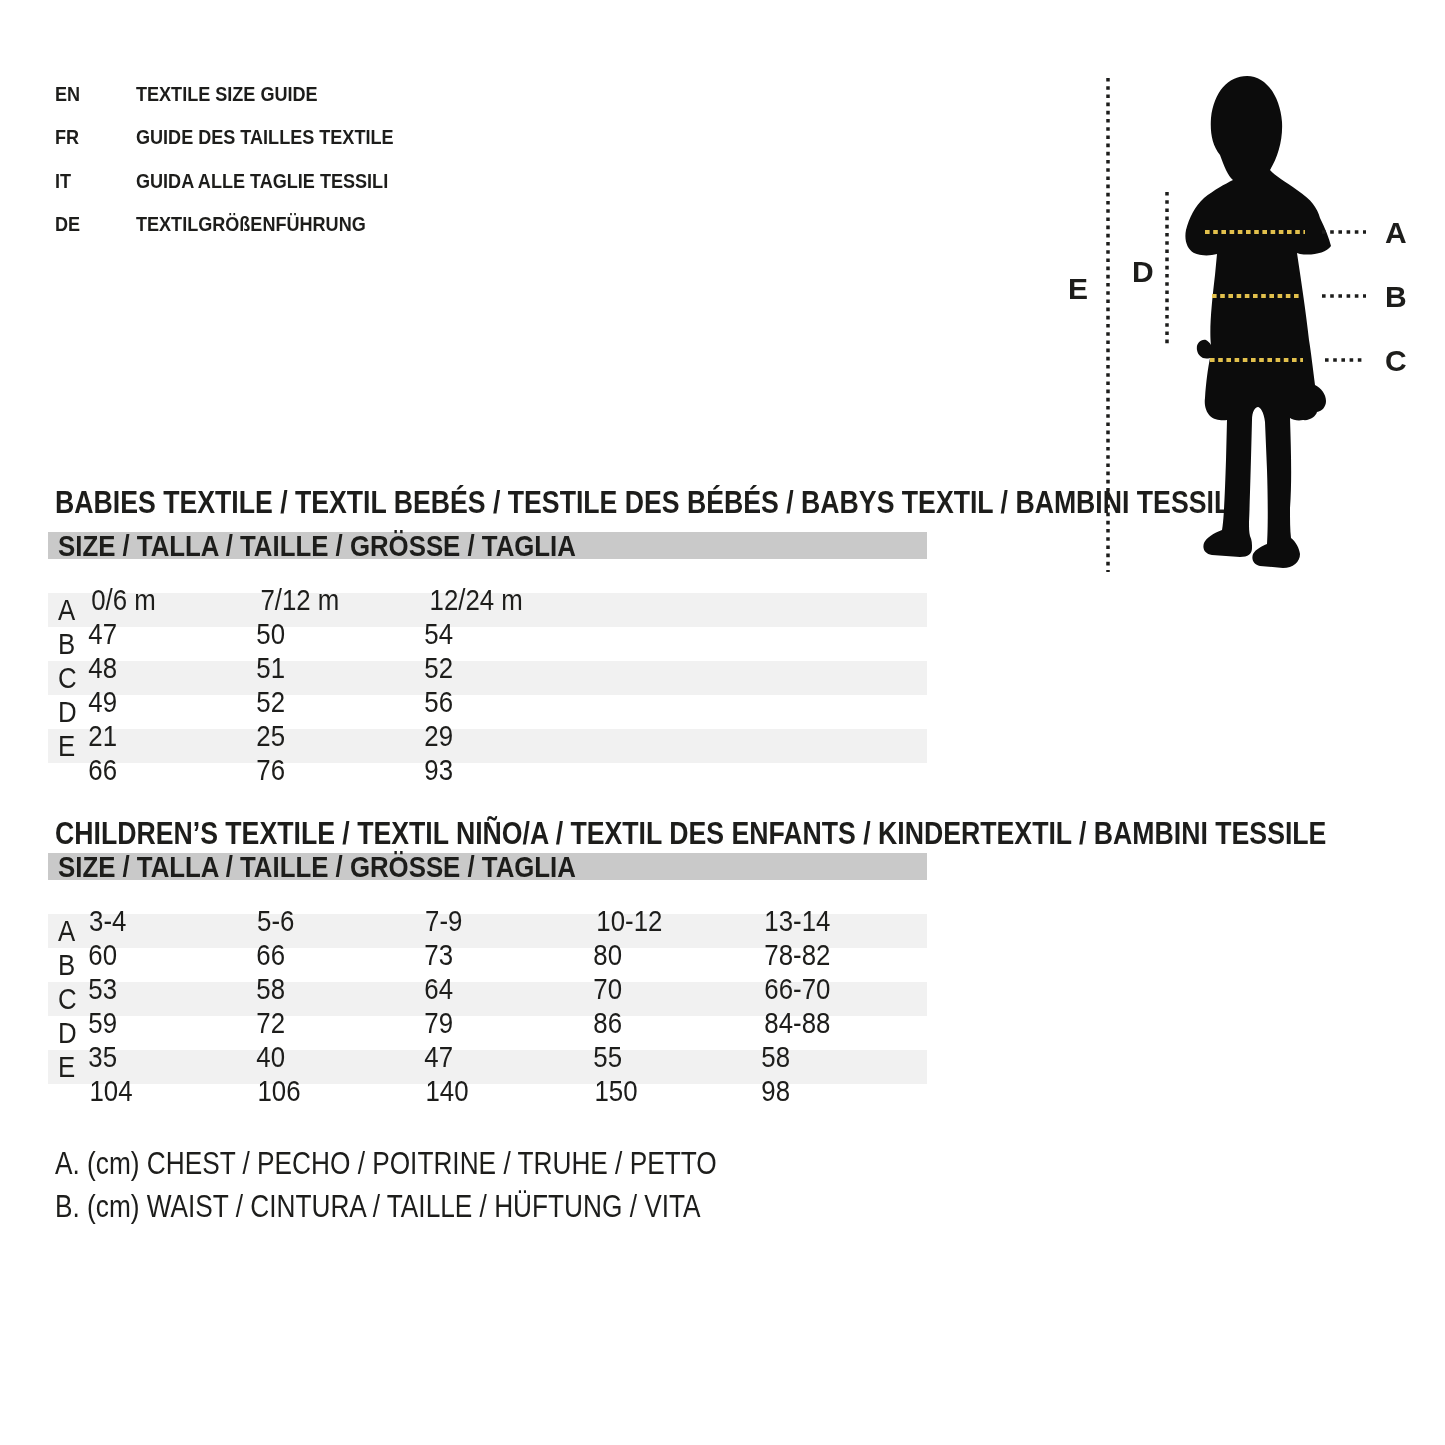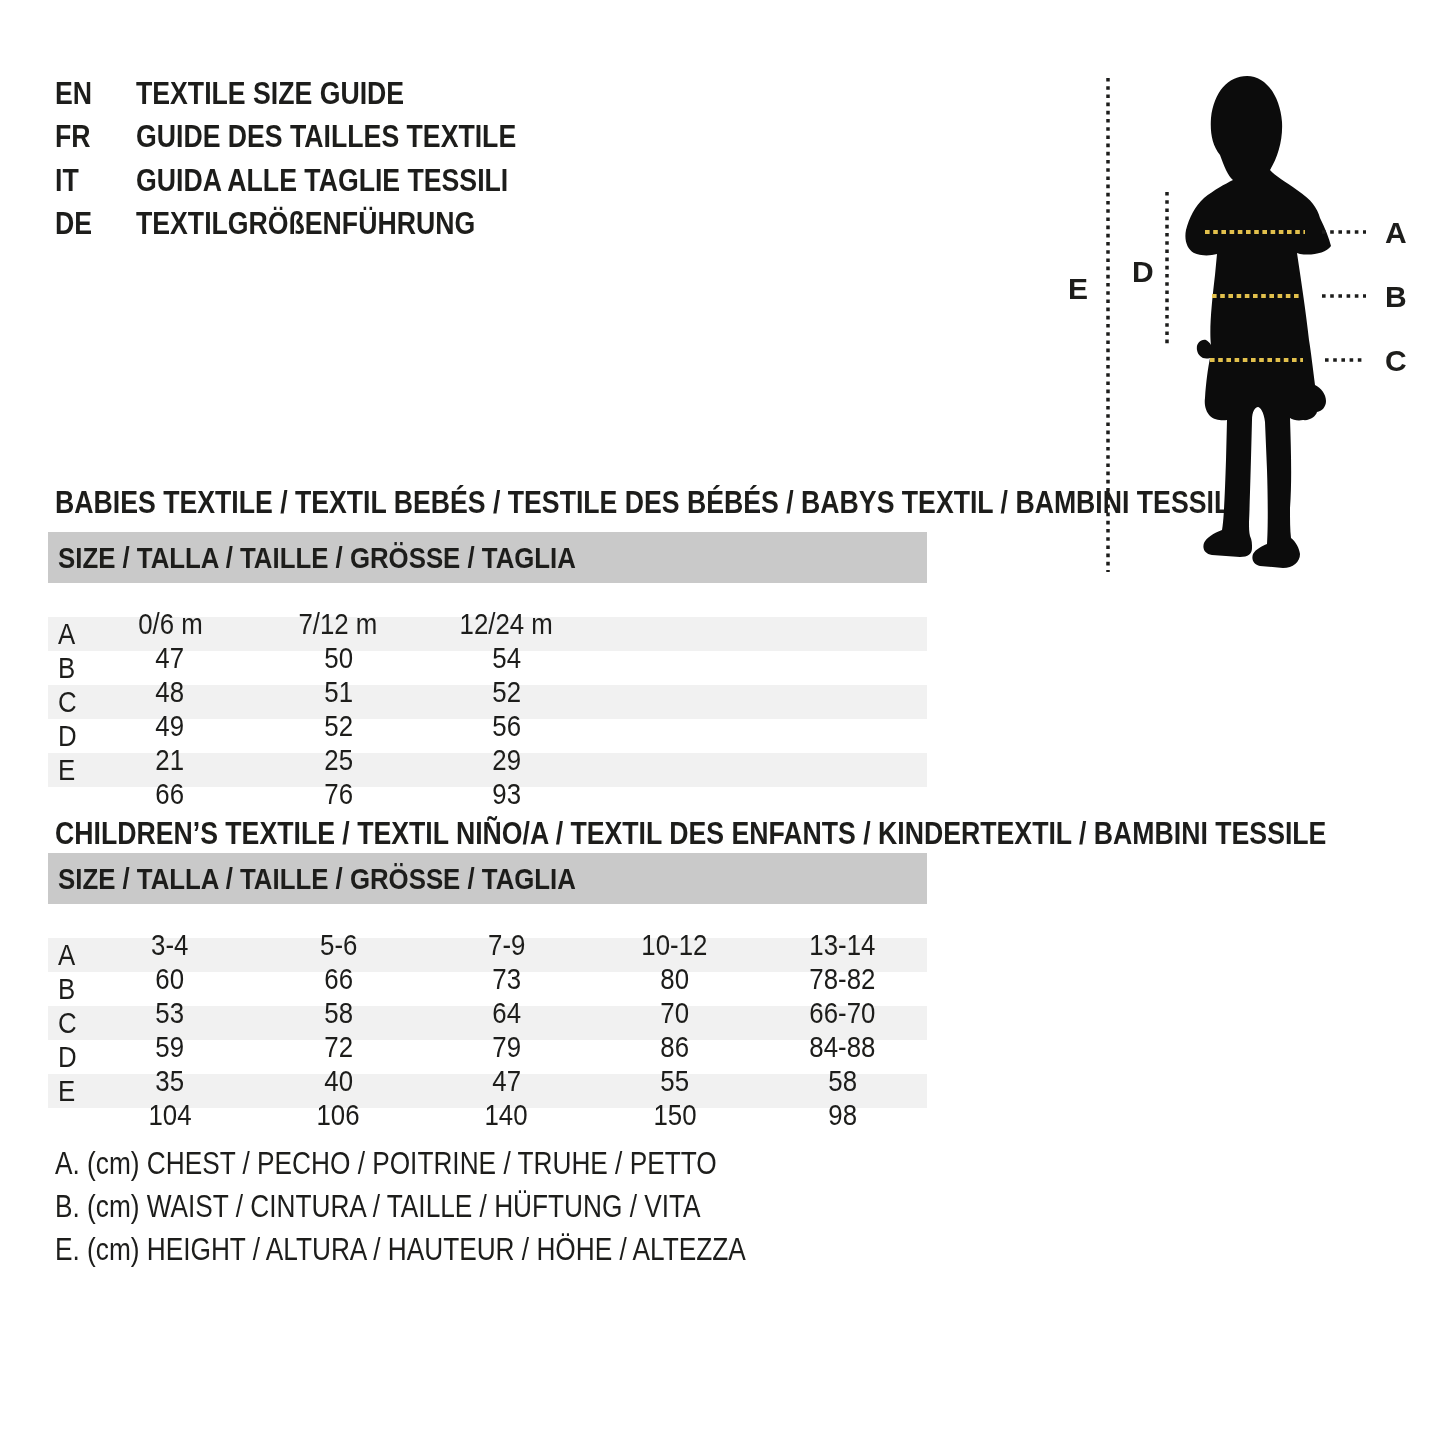--- a/index.html
+++ b/index.html
@@ -7,35 +7,35 @@
     width:1445px;height:1445px;background:#ffffff;
     font-family:"Liberation Sans", sans-serif;
     color:#1d1d1b;position:relative;overflow:hidden;
   }
   .abs{position:absolute;}
   
   .cx{display:inline-block;transform:scaleX(0.86);transform-origin:0 50%;white-space:nowrap;}
   .cxc{display:inline-block;transform:scaleX(0.86);transform-origin:50% 50%;white-space:nowrap;}
 
   .lang-block{left:55px;top:72px;}
-  .lang-row{display:flex;height:43.5px;align-items:center;font-size:31px;font-weight:bold;}
+  .lang-row{display:flex;height:43.5px;align-items:center;font-size:21px;font-weight:bold;}
   .lang-code{width:81px;min-width:81px;}
   .lang-code .cx, .lang-row .cx{white-space:nowrap;}
 
   .heading{font-size:31px;font-weight:bold;line-height:31px;}
 
   .sgtable{width:879px;}
   .size-bar{
-    height:51px;background:#c9c9c9;display:flex;align-items:center;
+    height:27px;background:#c9c9c9;display:flex;align-items:center;
     padding-left:10px;box-sizing:border-box;font-size:30px;font-weight:bold;
   }
   .trow{display:flex;height:34px;align-items:center;}
   .trow.stripe{background:#f1f1f1;}
   .cell-letter{width:38px;min-width:38px;padding-left:10px;box-sizing:border-box;font-size:30px;}
-  .cell-val{width:168.2px;min-width:168.2px;text-align:center;font-size:30px;margin-top:48px;}
+  .cell-val{width:168.2px;min-width:168.2px;text-align:left;font-size:30px;margin-top:48px;}
 
   .legend{left:55px;top:1142px;}
   .legend-line{height:43px;display:flex;align-items:center;font-size:30.5px;}
 
   svg .dot{stroke:#1d1d1b;stroke-width:3.5;stroke-dasharray:3.6 4.6;fill:none;}
   svg .ydash{stroke-width:4;stroke-dasharray:4.6 3.6;fill:none;}
   svg text{font-family:"Liberation Sans", sans-serif;font-weight:bold;font-size:30px;fill:#1d1d1b;}
 </style>
 </head>
 <body>
@@ -174,23 +174,20 @@
         <div class="cell-val"><span class="cxc">98</span></div>
       </div>
     </div>
 
   <div class="legend abs">
     <div class="legend-line">
         <span class="cx">A. (cm) CHEST / PECHO / POITRINE / TRUHE / PETTO</span>
       </div>
     <div class="legend-line">
         <span class="cx">B. (cm) WAIST / CINTURA / TAILLE / HÜFTUNG / VITA</span>
-      </div>
-    <div class="legend-line">
-        <span class="cx">E. (cm) HEIGHT / ALTURA / HAUTEUR / HÖHE / ALTEZZA</span>
       </div>
   </div>
 
   <svg class="abs" style="left:1040px;top:60px;" width="405" height="540" viewBox="0 0 405 540">
 
     <path fill="#0c0c0c" d="
       M207,16
       C226,16 240,36 242,62
       C243,80 238,97 230,110
       C235,116 246,122 257,130

